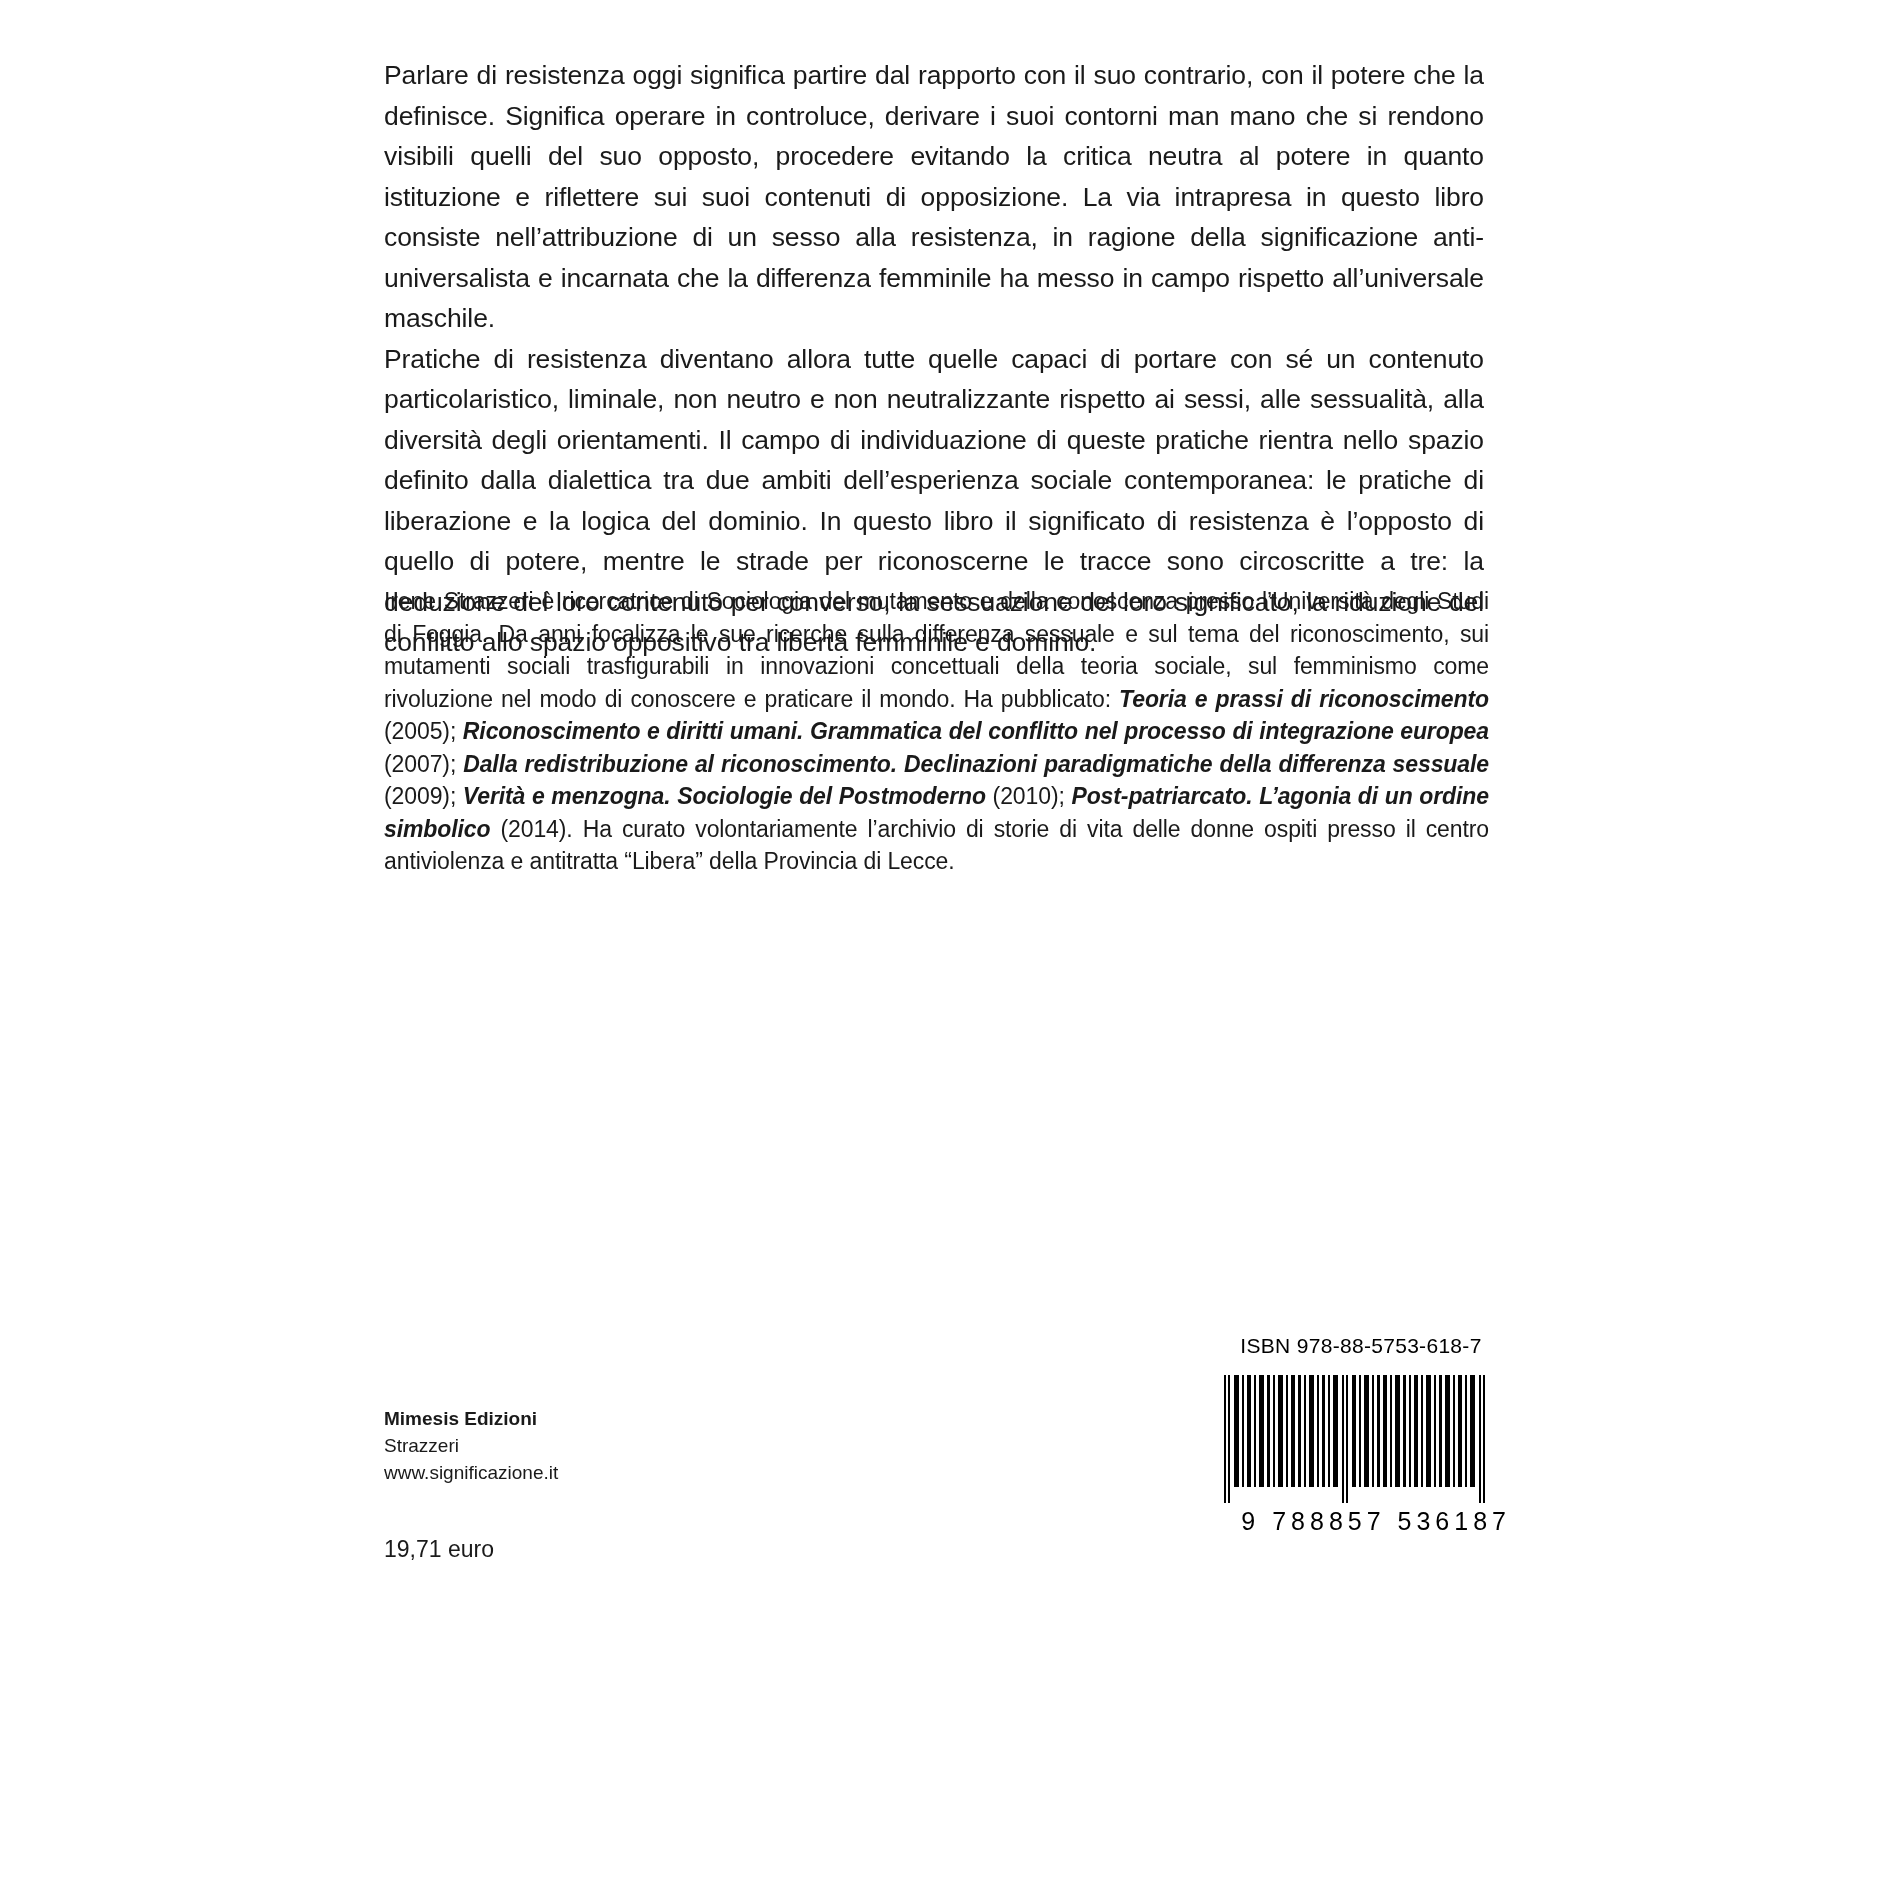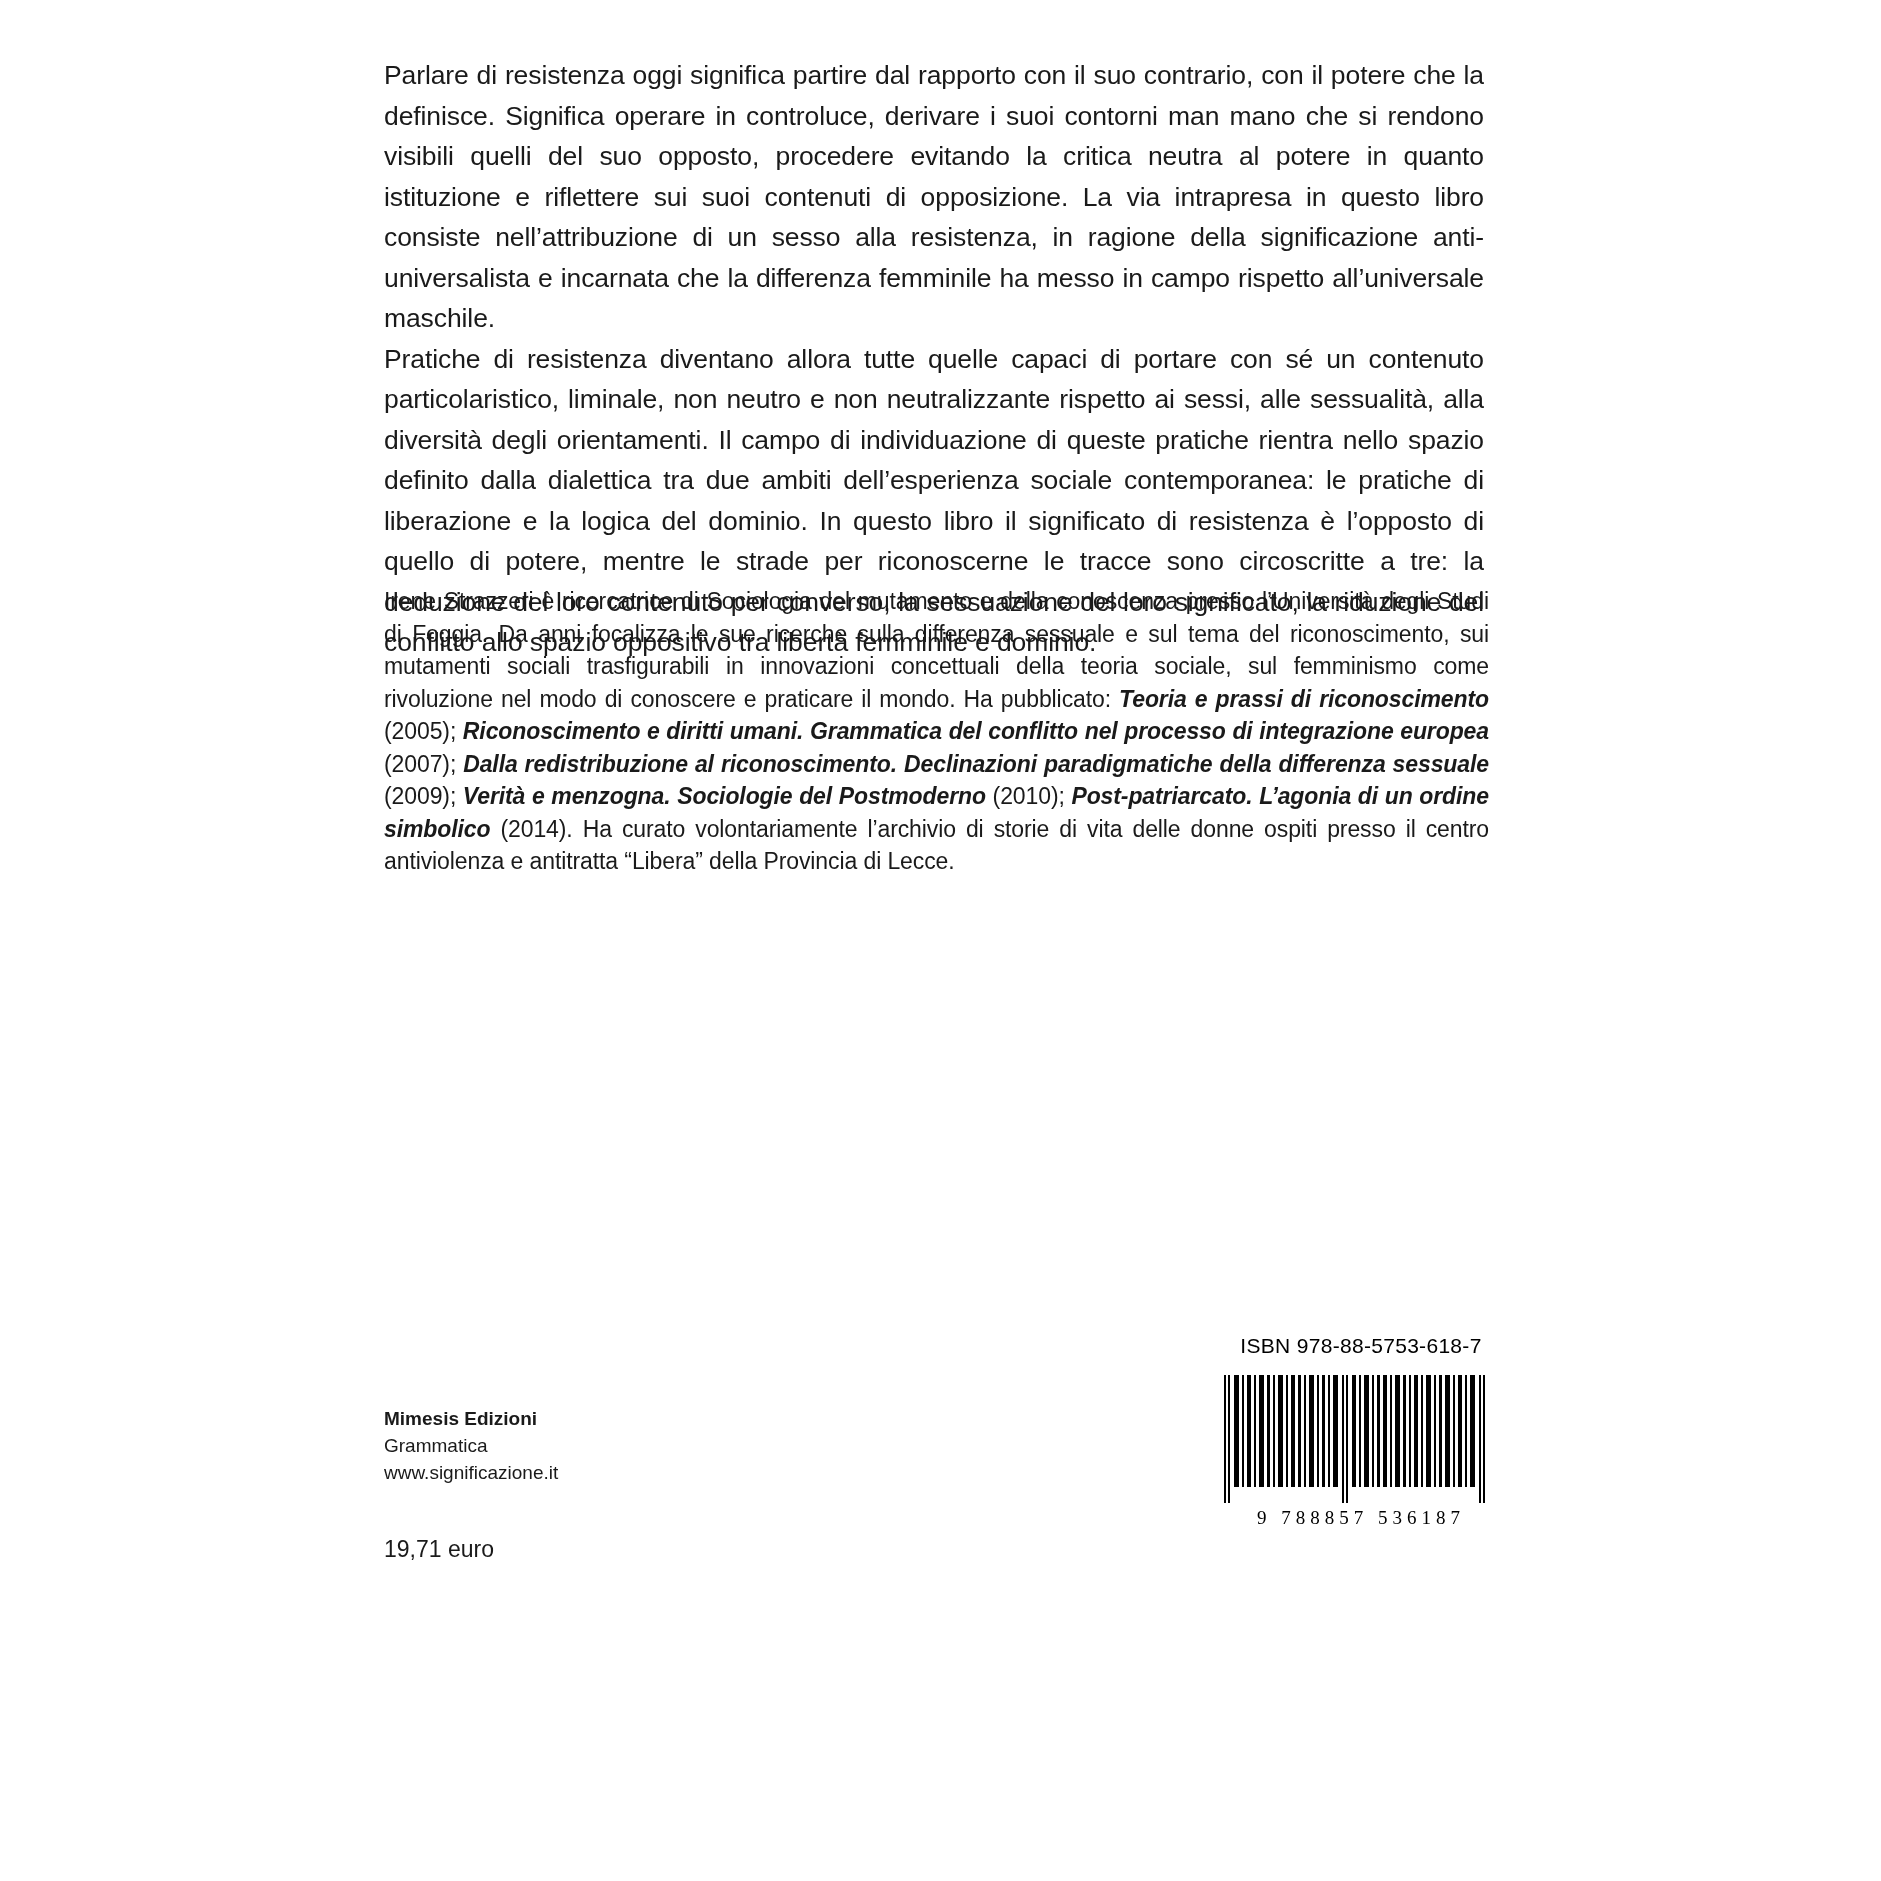--- a/index.html
+++ b/index.html
@@ -93,46 +93,46 @@
     margin: 0 auto;
     position: relative;
     background: #ffffff;
   }
   .barcode .bars {
     position: absolute;
     left: 0; top: 0;
     width: 290px; height: 132px;
   }
   .barcode-digits {
-    font-family: Liberation Serif, serif;
-    font-size: 19px;
+    font-family: Liberation Sans, sans-serif;
+    font-size: 25px;
     letter-spacing: 5px;
     color: #000;
     margin-top: 2px;
     white-space: nowrap;
-    text-align: center;
+    text-align: right;
   }
 </style>
 </head>
 <body>
 
 <div id="cover">
 
   <div class="blurb">
     <p>Parlare di resistenza oggi significa partire dal rapporto con il suo contrario, con il potere che la definisce. Significa operare in controluce, derivare i suoi contorni man mano che si rendono visibili quelli del suo opposto, procedere evitando la critica neutra al potere in quanto istituzione e riflettere sui suoi contenuti di opposizione. La via intrapresa in questo libro consiste nell’attribuzione di un sesso alla resistenza, in ragione della significazione anti-universalista e incarnata che la differenza femminile ha messo in campo rispetto all’universale maschile.</p>
     <p>Pratiche di resistenza diventano allora tutte quelle capaci di portare con sé un contenuto particolaristico, liminale, non neutro e non neutralizzante rispetto ai sessi, alle sessualità, alla diversità degli orientamenti. Il campo di individuazione di queste pratiche rientra nello spazio definito dalla dialettica tra due ambiti dell’esperienza sociale contemporanea: le pratiche di liberazione e la logica del dominio. In questo libro il significato di resistenza è l’opposto di quello di potere, mentre le strade per riconoscerne le tracce sono circoscritte a tre: la deduzione del loro contenuto per converso, la sessuazione del loro significato, la riduzione del conflitto allo spazio oppositivo tra libertà femminile e dominio.</p>
   </div>
 
   <div class="bio">
     <p><b>Irene Strazzeri</b><span> è ricercatrice di Sociologia del mutamento e della conoscenza presso l’Università degli Studi di Foggia. Da anni focalizza le sue ricerche sulla differenza sessuale e sul tema del riconoscimento, sui mutamenti sociali trasfigurabili in innovazioni concettuali della teoria sociale, sul femminismo come rivoluzione nel modo di conoscere e praticare il mondo. Ha pubblicato: </span><i>Teoria e prassi di riconoscimento</i><span> (2005); </span><i>Riconoscimento e diritti umani. Grammatica del conflitto nel processo di integrazione europea</i><span> (2007); </span><i>Dalla redistribuzione al riconoscimento. Declinazioni paradigmatiche della differenza sessuale</i><span> (2009); </span><i>Verità e menzogna. Sociologie del Postmoderno</i><span> (2010); </span><i>Post-patriarcato. L’agonia di un ordine simbolico</i><span> (2014). </span><span>Ha curato volontariamente l’archivio di storie di vita delle donne ospiti presso il centro antiviolenza e antitratta “Libera” della Provincia di Lecce.</span></p>
   </div>
 
   <div class="imprint">
     <div class="pubname">Mimesis Edizioni</div>
-    <div>Grammatica</div>
+    <div>Strazzeri</div>
     <div>www.significazione.it</div>
   </div>
 
   <div class="price">19,71 euro</div>
 
   <div class="barcode-block">
     <div class="isbn-text">ISBN 978-88-5753-618-7</div>
     <div class="barcode">
       <svg class="bars" viewBox="0 0 290 132" preserveAspectRatio="none">
         <rect x="0" y="0" width="290" height="132" fill="#ffffff"></rect>

